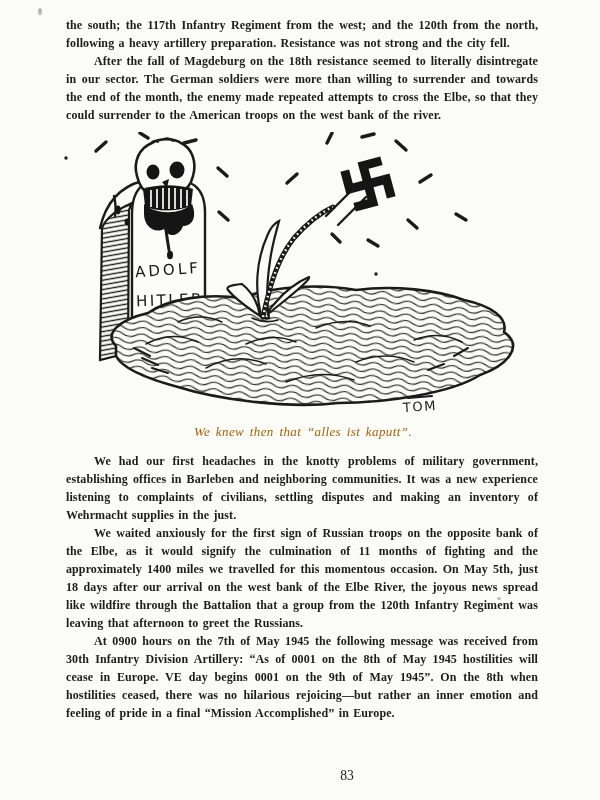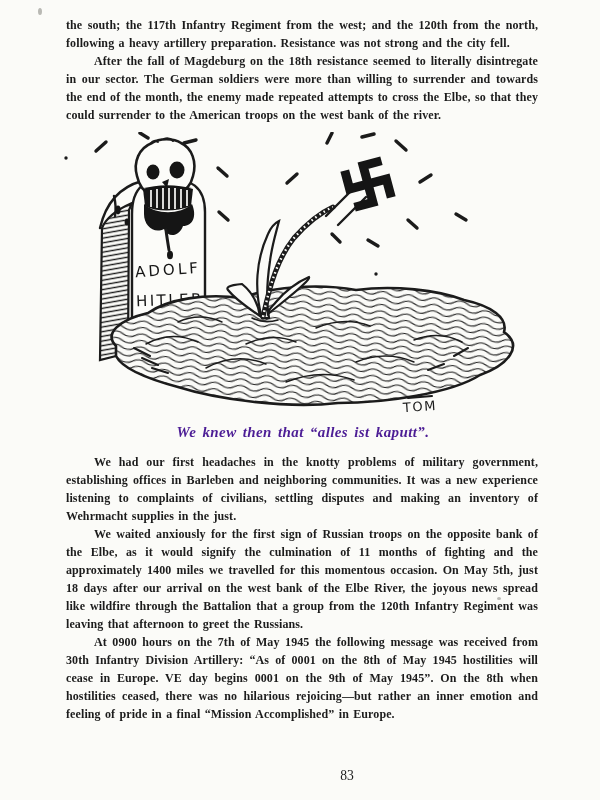--- a/index.html
+++ b/index.html
@@ -24,26 +24,25 @@
   }
   p.first { text-indent: 0; }
   figure.cartoon {
     margin: 8px 0 12px -10px;
     width: 494px;
     text-align: center;
   }
   figure.cartoon svg { display: block; }
   figcaption {
     font-style: italic;
-    font-size: 15px;
+    font-size: 13px;
     margin-top: 2px;
     letter-spacing: 0.4px;
     word-spacing: 2px;
-    color: #4c1d95;
-    font-weight: bold;
+    color: #a16207;
   }
   .page-number {
     position: absolute;
     bottom: 16px; left: 0;
     width: 100%;
     text-align: center;
     font-size: 13.6px;
     color: #1c1c1c;
     margin-left: 47px;
   }

